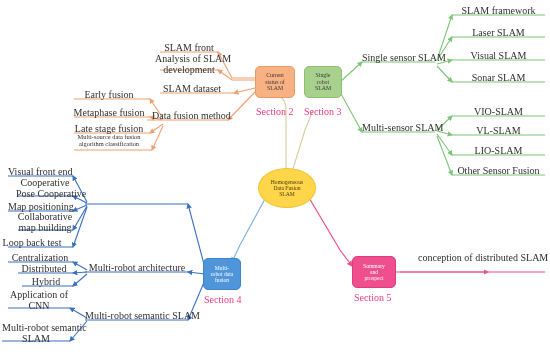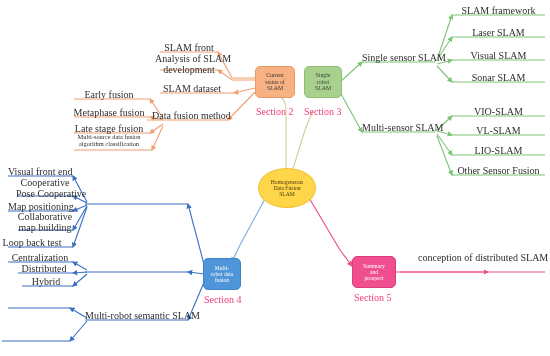--- a/index.html
+++ b/index.html
@@ -246,38 +246,47 @@
 
   <div class="node node-blue" style="left:203px;top:258px;width:38px;height:32px;font-size:5.6px;">
     <div>
       <div>Multi-</div>
       <div>robot data</div>
       <div>fusion</div>
     </div>
   </div>
   <div class="seclabel" style="left:204px;top:294px;">Section 4</div>
 
+  <div class="leaf t73" style="left:85px;top:262px;width:104px;">Multi-robot architecture</div>
   <div class="leaf t73" style="left:85px;top:310px;width:104px;">Multi-robot semantic SLAM</div>
 
   <div class="leaf t73" style="left:8px;top:166px;width:64px;">Visual front end</div>
   <div class="leaf t73" style="left:16px;top:177px;width:58px;">
     <div>Cooperative</div>
     <div>Pose Cooperative</div>
   </div>
   <div class="leaf t73" style="left:8px;top:201px;width:64px;">Map positioning</div>
   <div class="leaf t73" style="left:16px;top:211px;width:58px;">
     <div>Collaborative</div>
     <div>map building</div>
   </div>
   <div class="leaf t73" style="left:0;top:237px;width:64px;">Loop back test</div>
 
   <div class="leaf t73" style="left:8px;top:252px;width:64px;">Centralization</div>
   <div class="leaf t73" style="left:16px;top:263px;width:56px;">Distributed</div>
   <div class="leaf t73" style="left:20px;top:276px;width:52px;">Hybrid</div>
 
+  <div class="leaf t73" style="left:8px;top:289px;width:62px;">
+    <div>Application of</div>
+    <div>CNN</div>
+  </div>
+  <div class="leaf t73" style="left:2px;top:322px;width:68px;">
+    <div>Multi-robot semantic</div>
+    <div>SLAM</div>
+  </div>
 
   <div class="node node-pink" style="left:352px;top:256px;width:44px;height:32px;font-size:5.6px;">
     <div>
       <div>Summary</div>
       <div>and</div>
       <div>prospect</div>
     </div>
   </div>
   <div class="seclabel" style="left:354px;top:292px;">Section 5</div>
 

